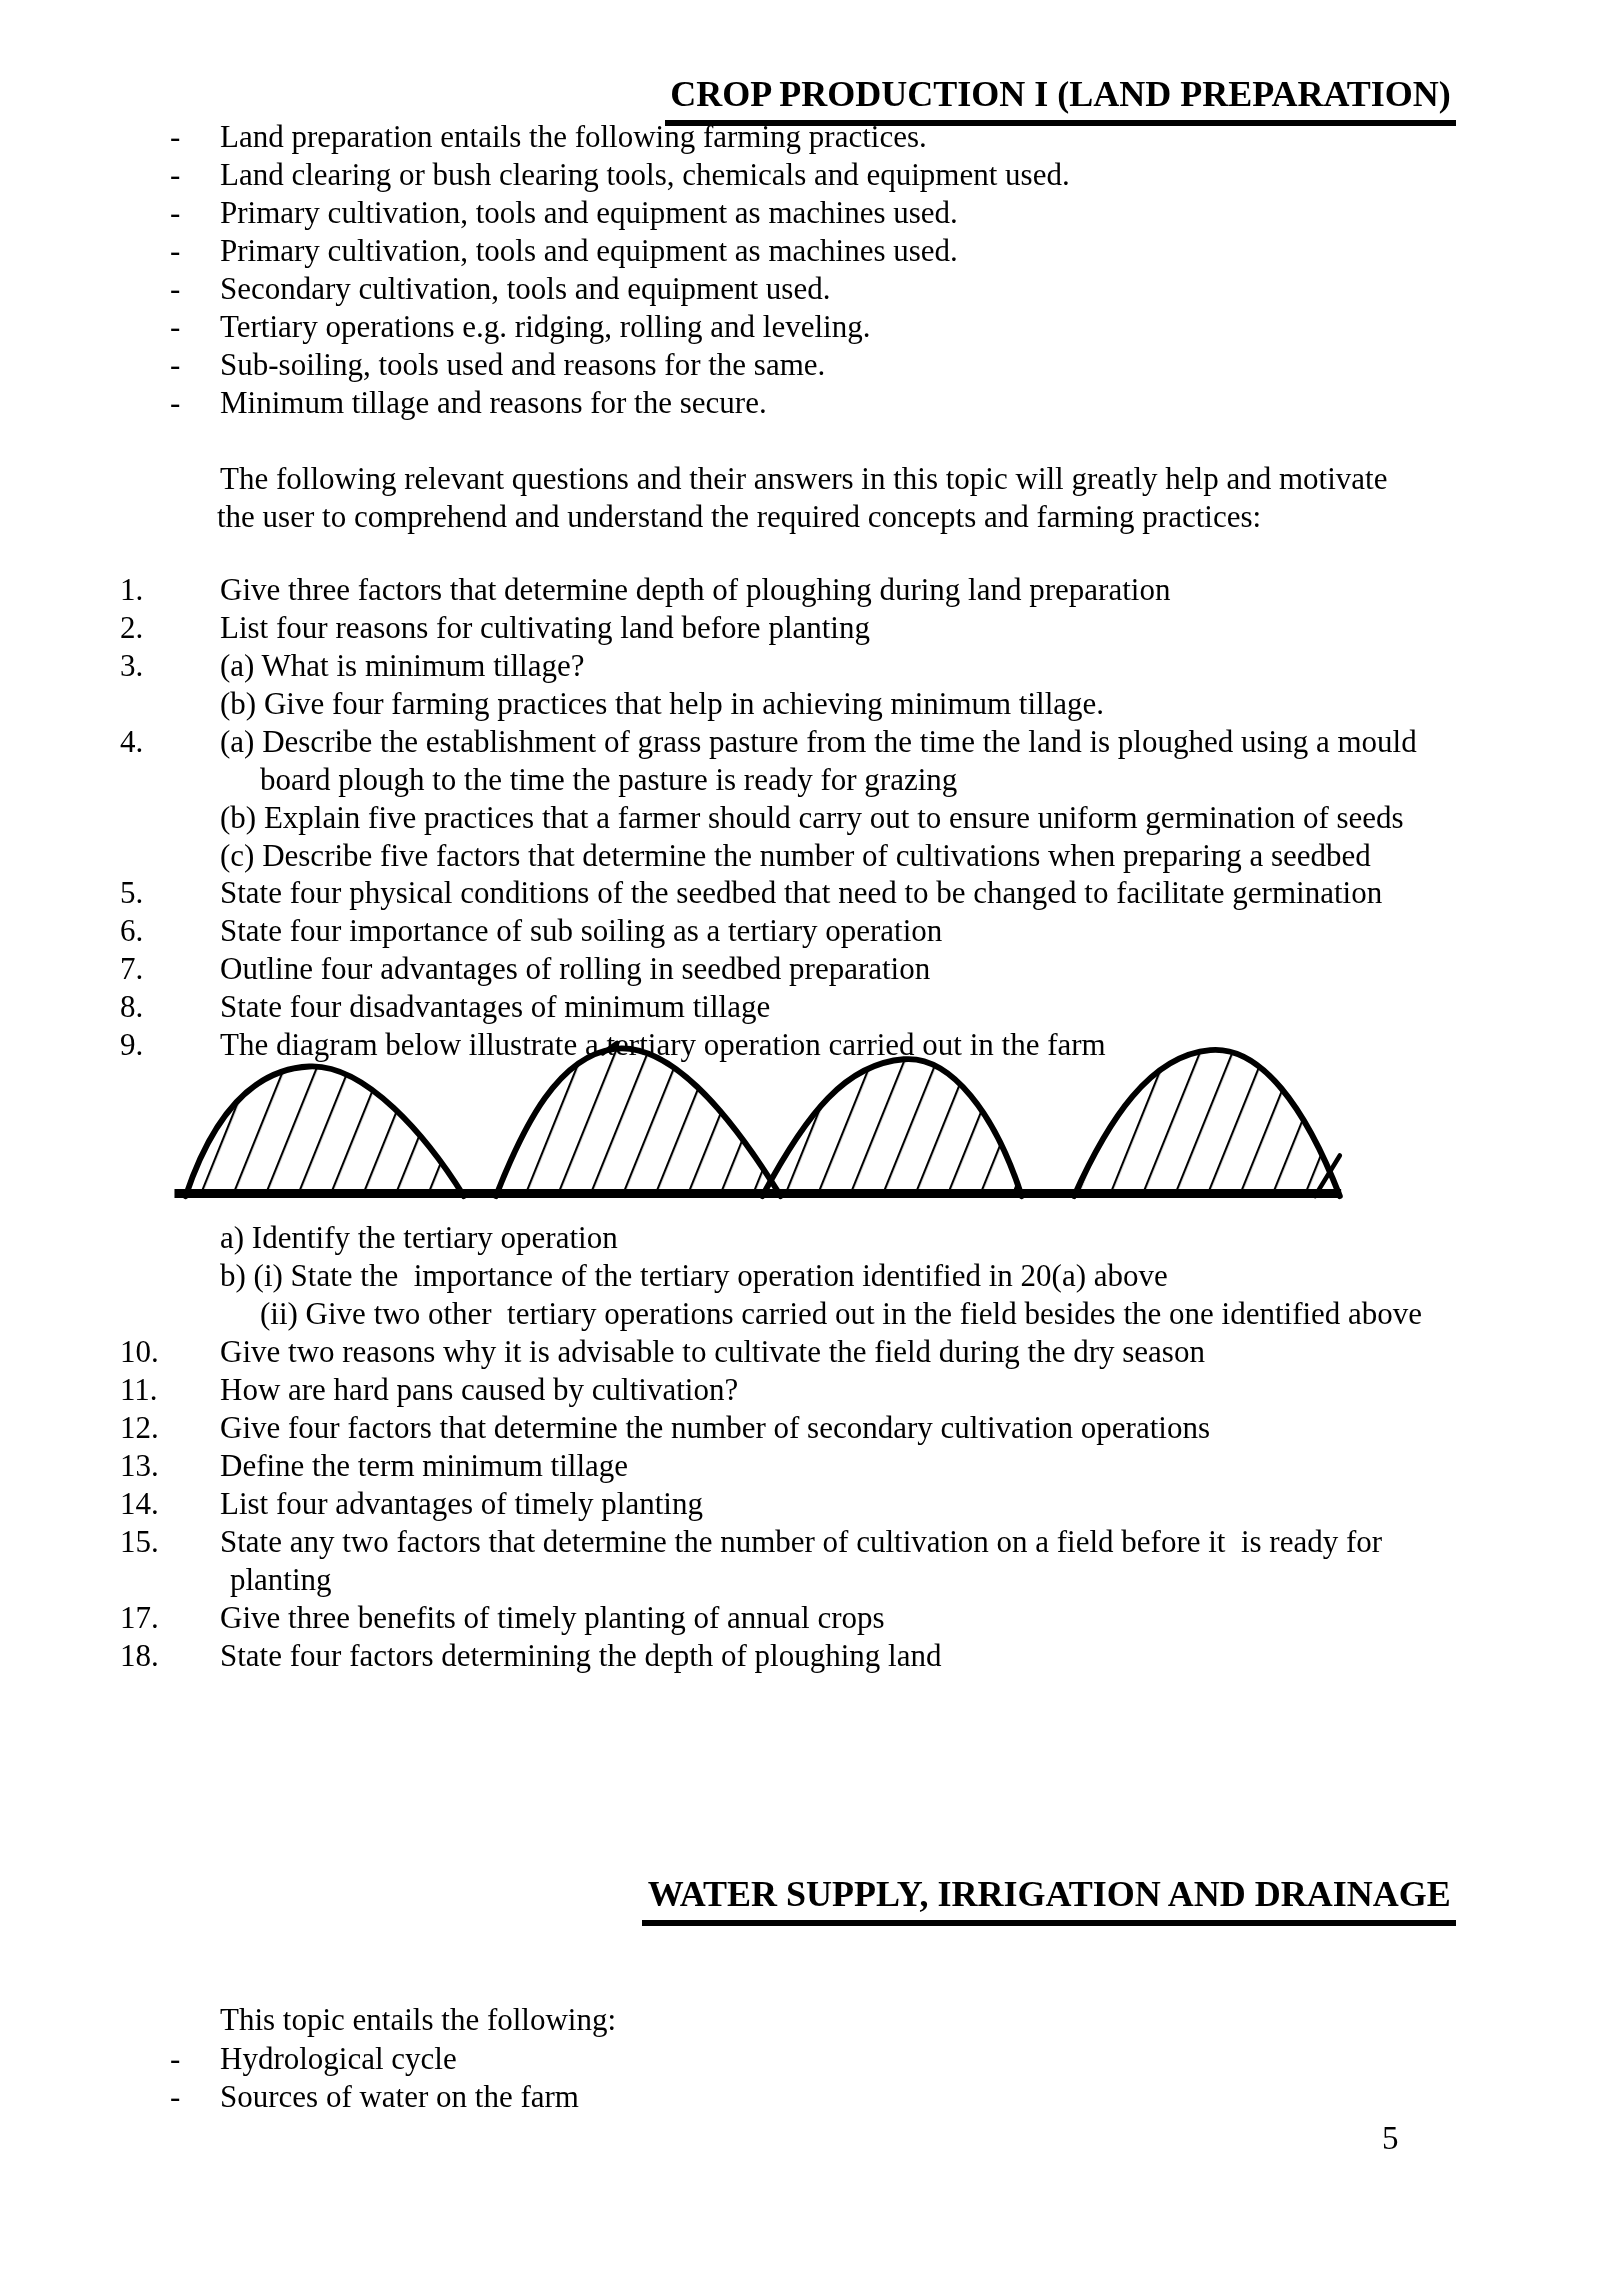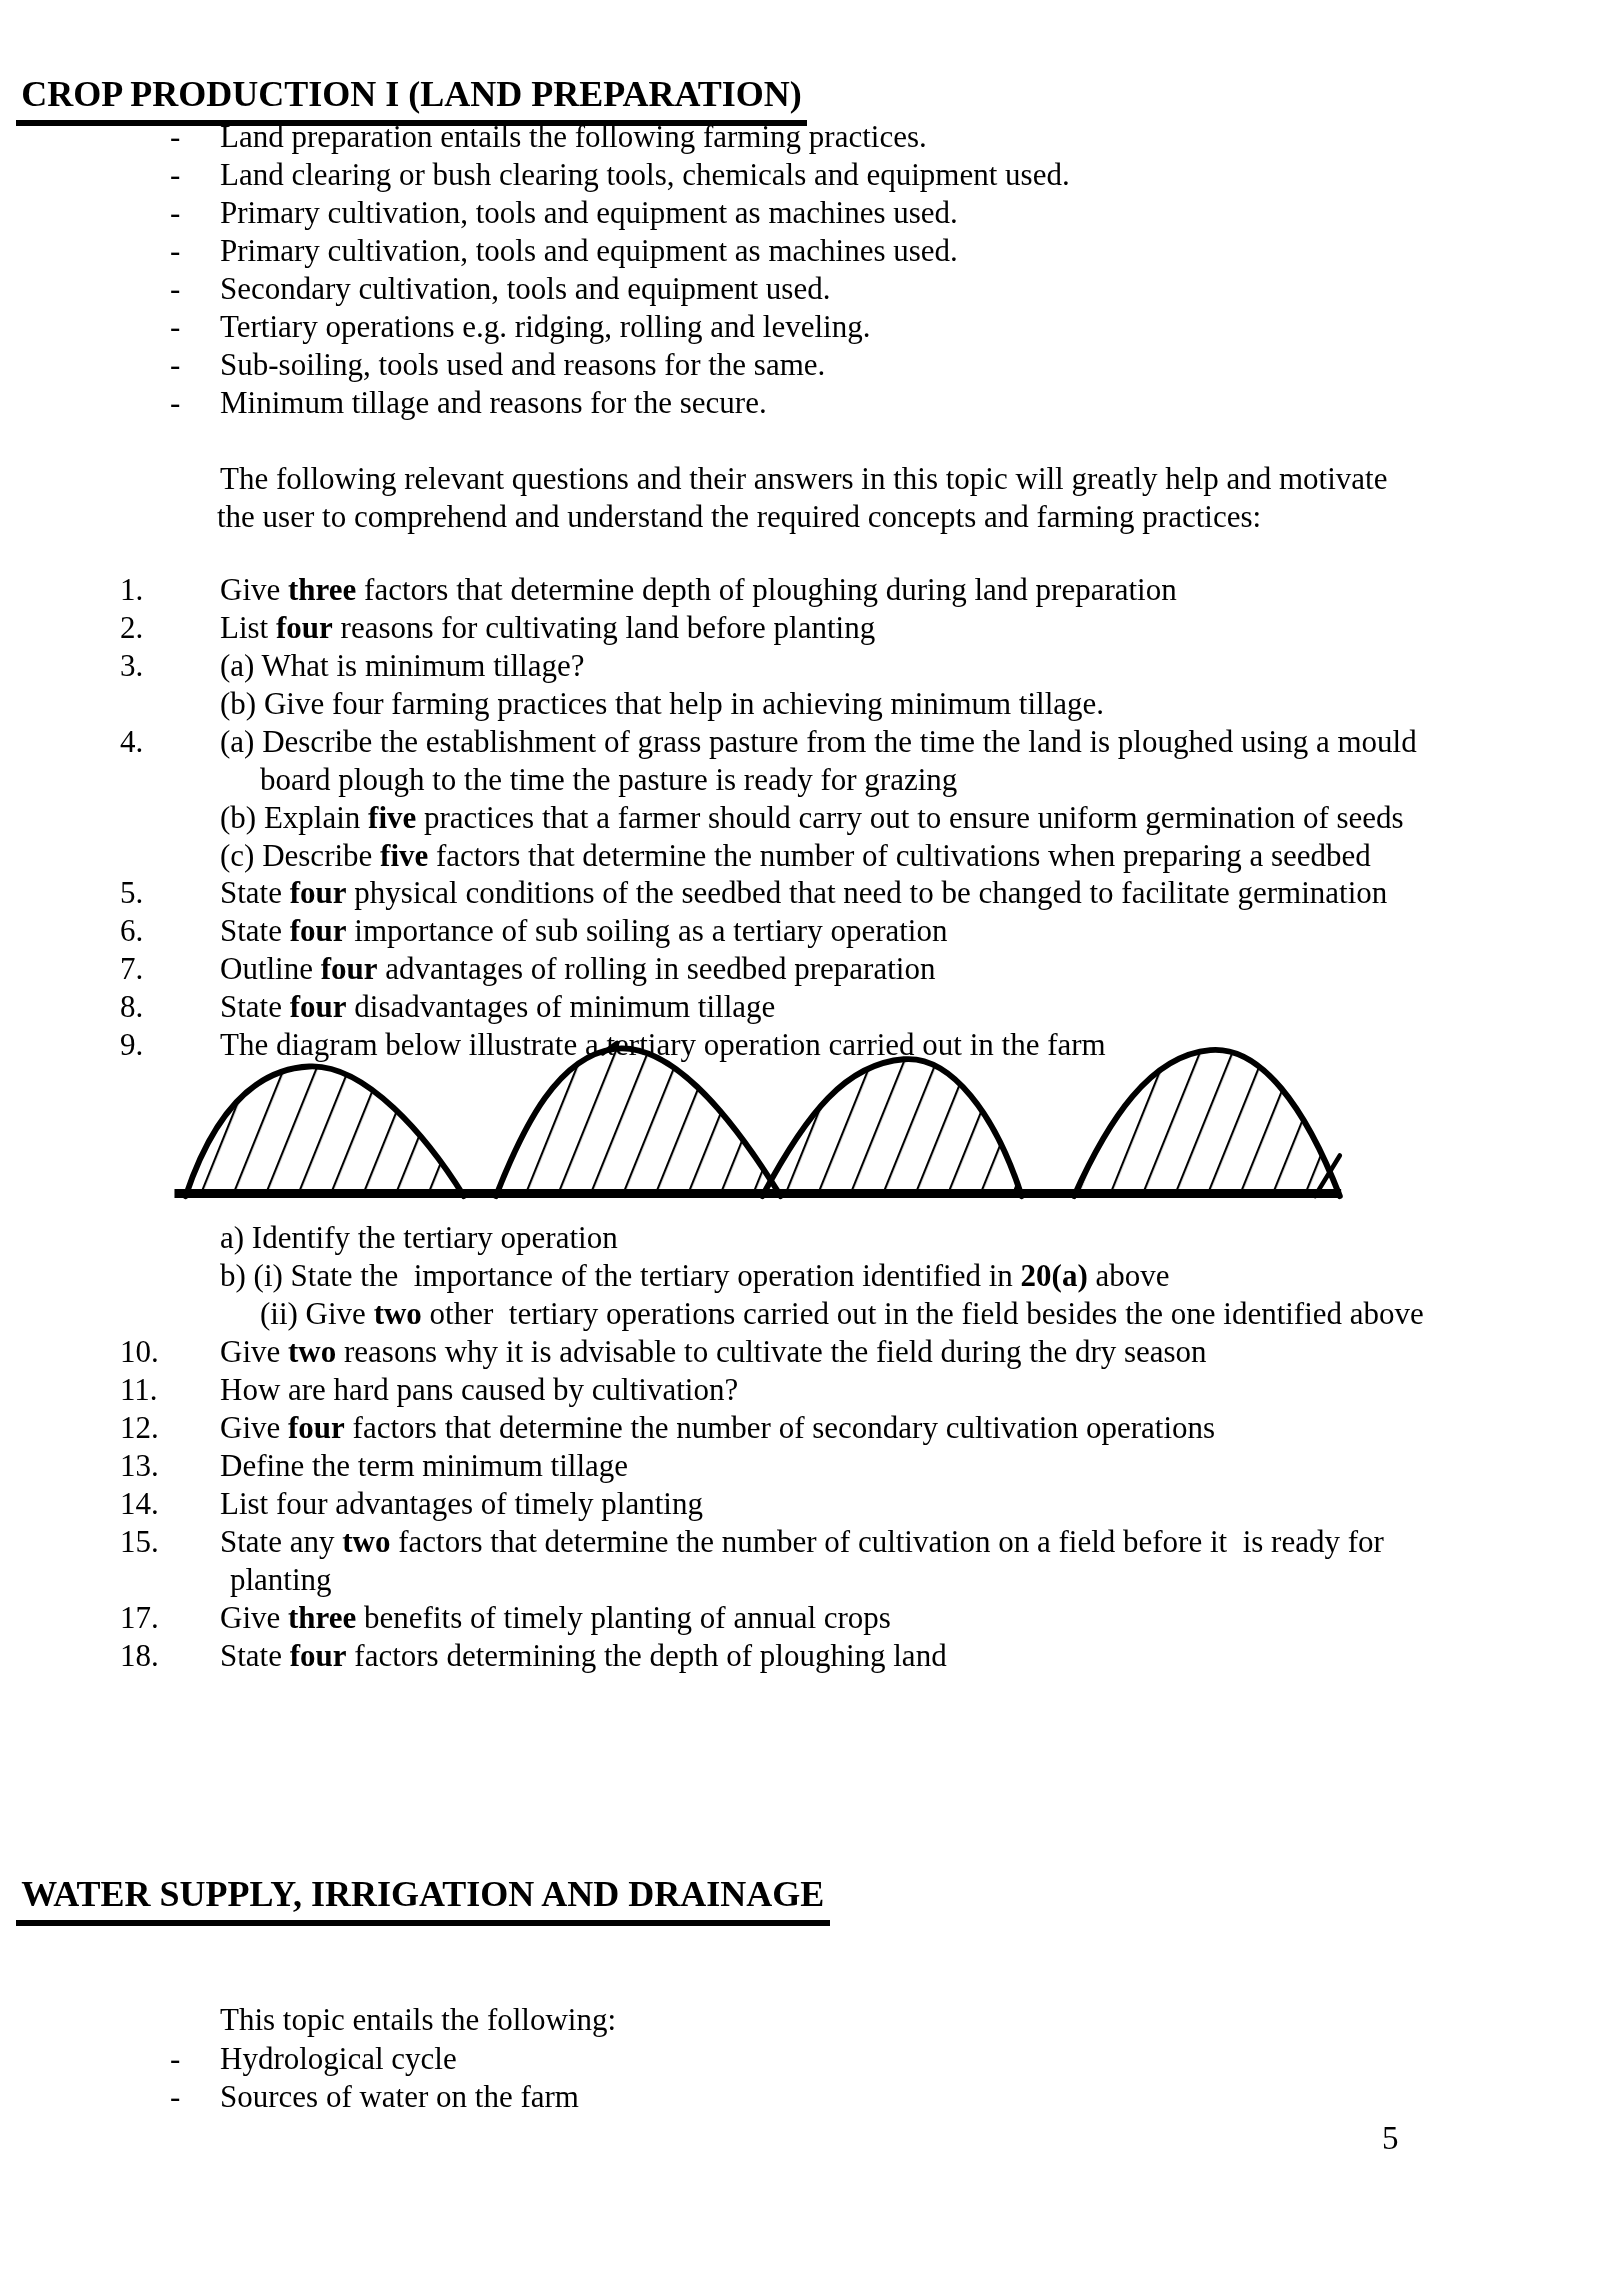--- a/index.html
+++ b/index.html
@@ -16,24 +16,24 @@
     position:absolute;left:0;width:1624px;
     font-size:31px;line-height:38px;
     white-space:pre;
   }
   .num{position:absolute;left:120px;}
   .dash{position:absolute;left:170px;}
   .txt{position:absolute;left:220px;text-align:right;}
   .txt.ind2{left:260px;}
   .txt.ind3{left:230px;}
   .txt.ind4{left:217px;}
-  b{font-weight:bold;}
+  b{font-weight:normal;}
   .heading{
     position:absolute;left:0;width:1456px;
-    text-align:left;font-weight:bold;font-size:36px;line-height:43px;margin-left:16px;
+    text-align:right;font-weight:bold;font-size:36px;line-height:43px;
   }
   .heading .hu{
     display:inline-block;
     border-bottom:6.5px solid #000;
     padding:0 5.2px 3.9px 5.2px;
   }
   .pageno{position:absolute;top:2119px;left:1382px;font-size:33px;line-height:38px;}
   .diagram{position:absolute;left:164px;top:1037px;width:1185px;height:167px;}
 </style>
 </head>

